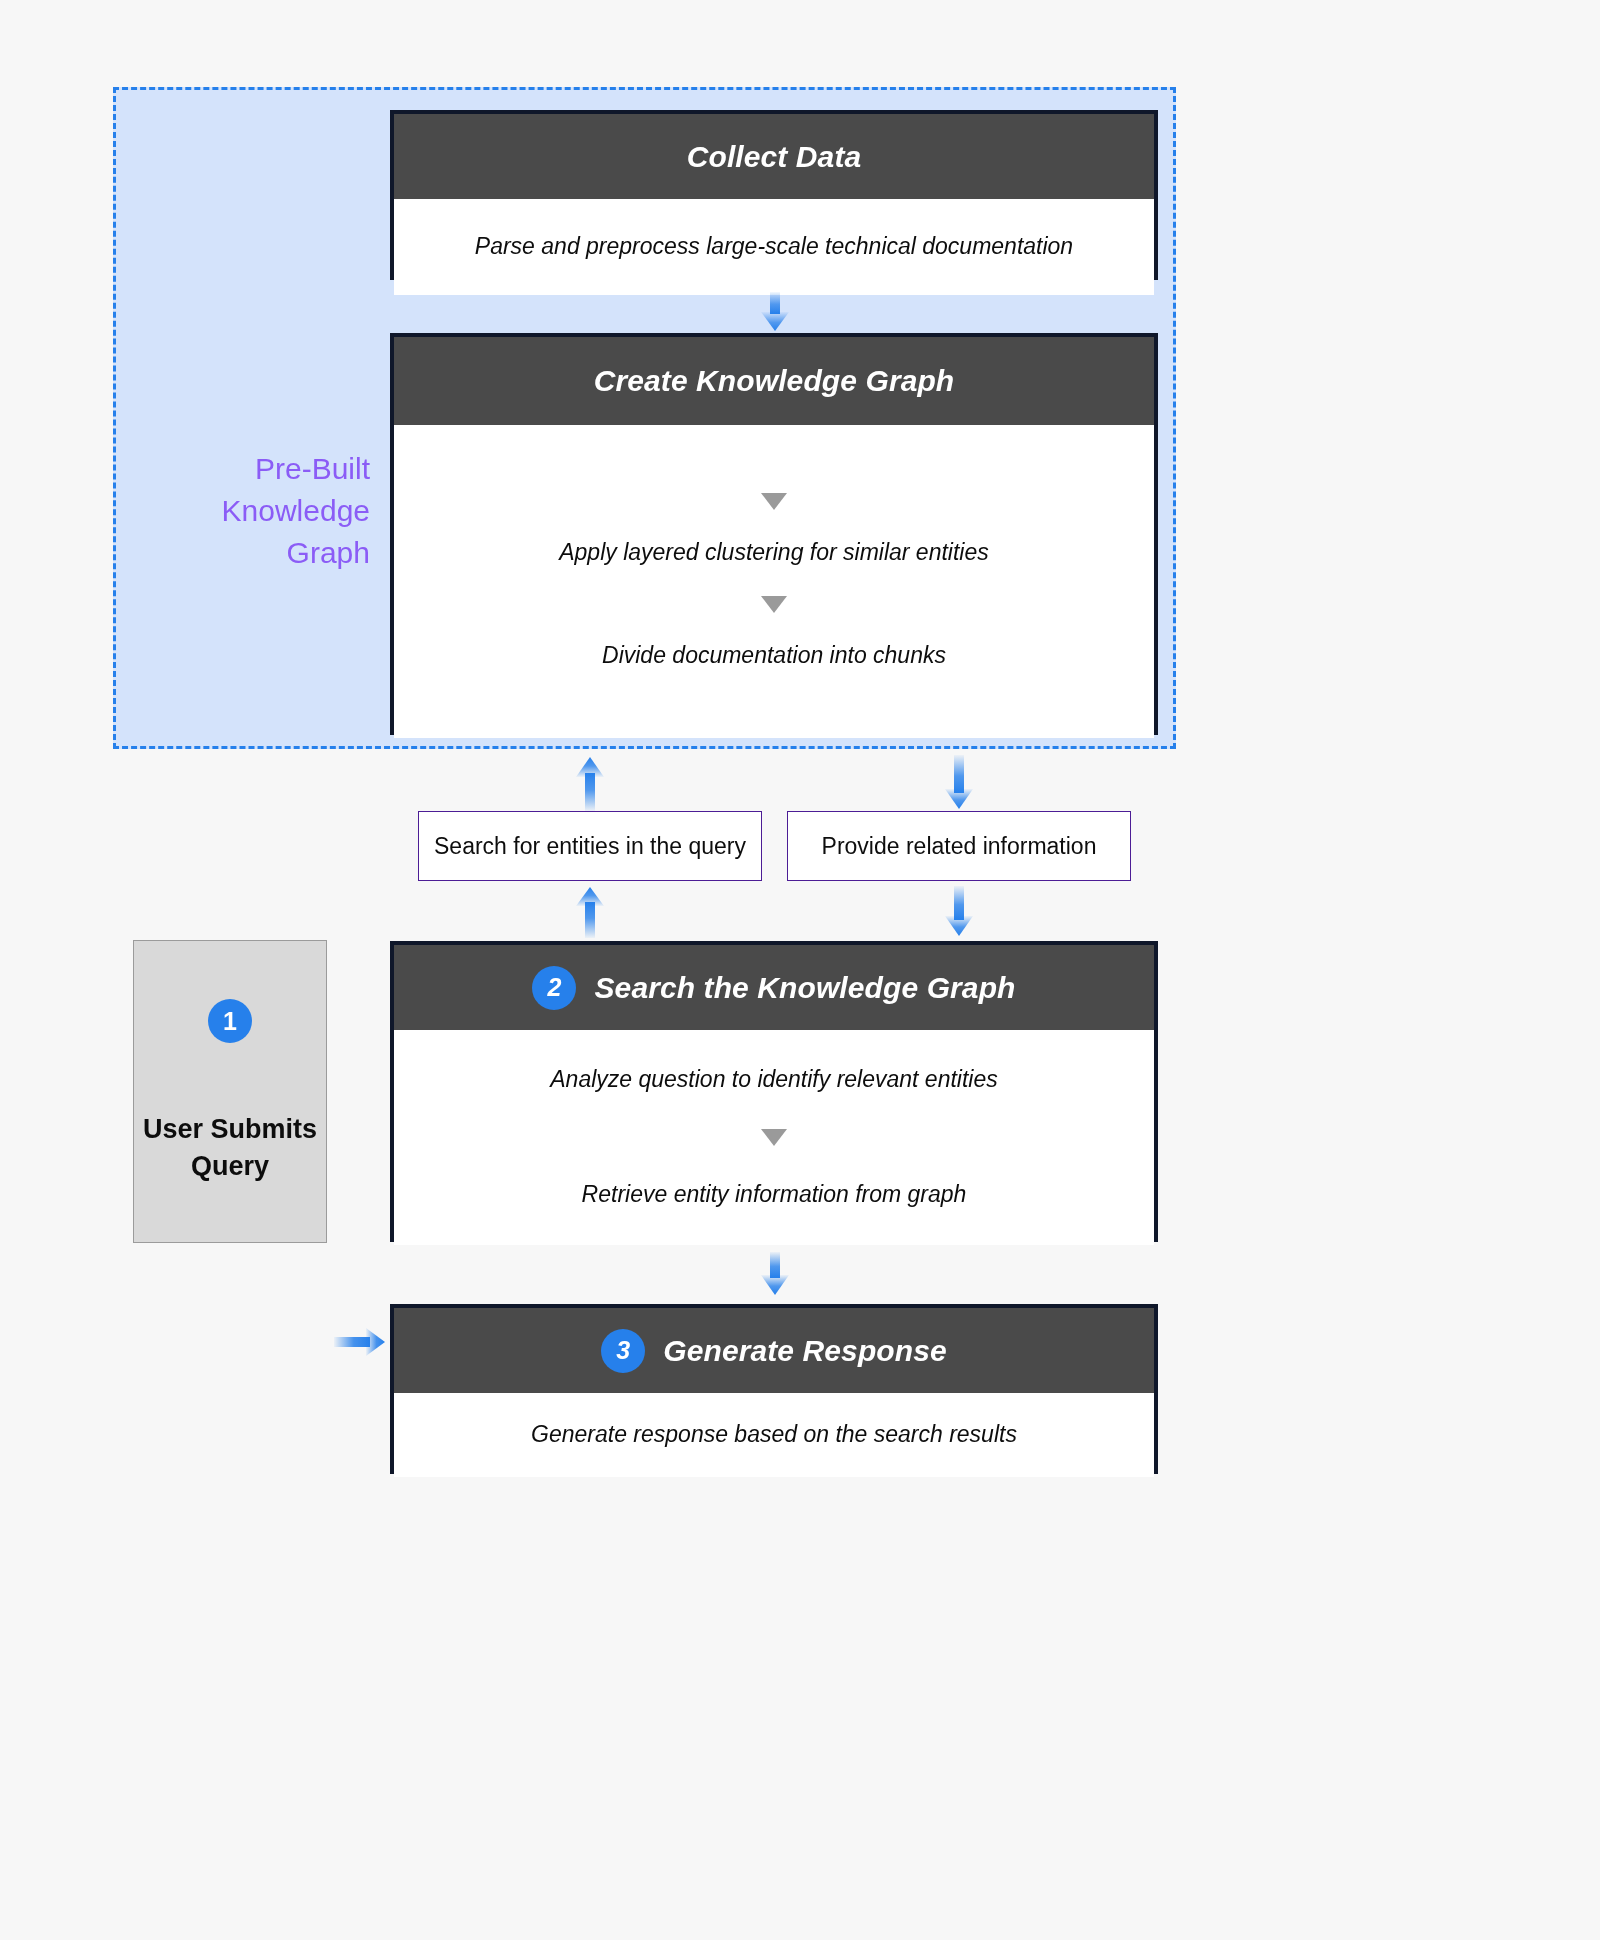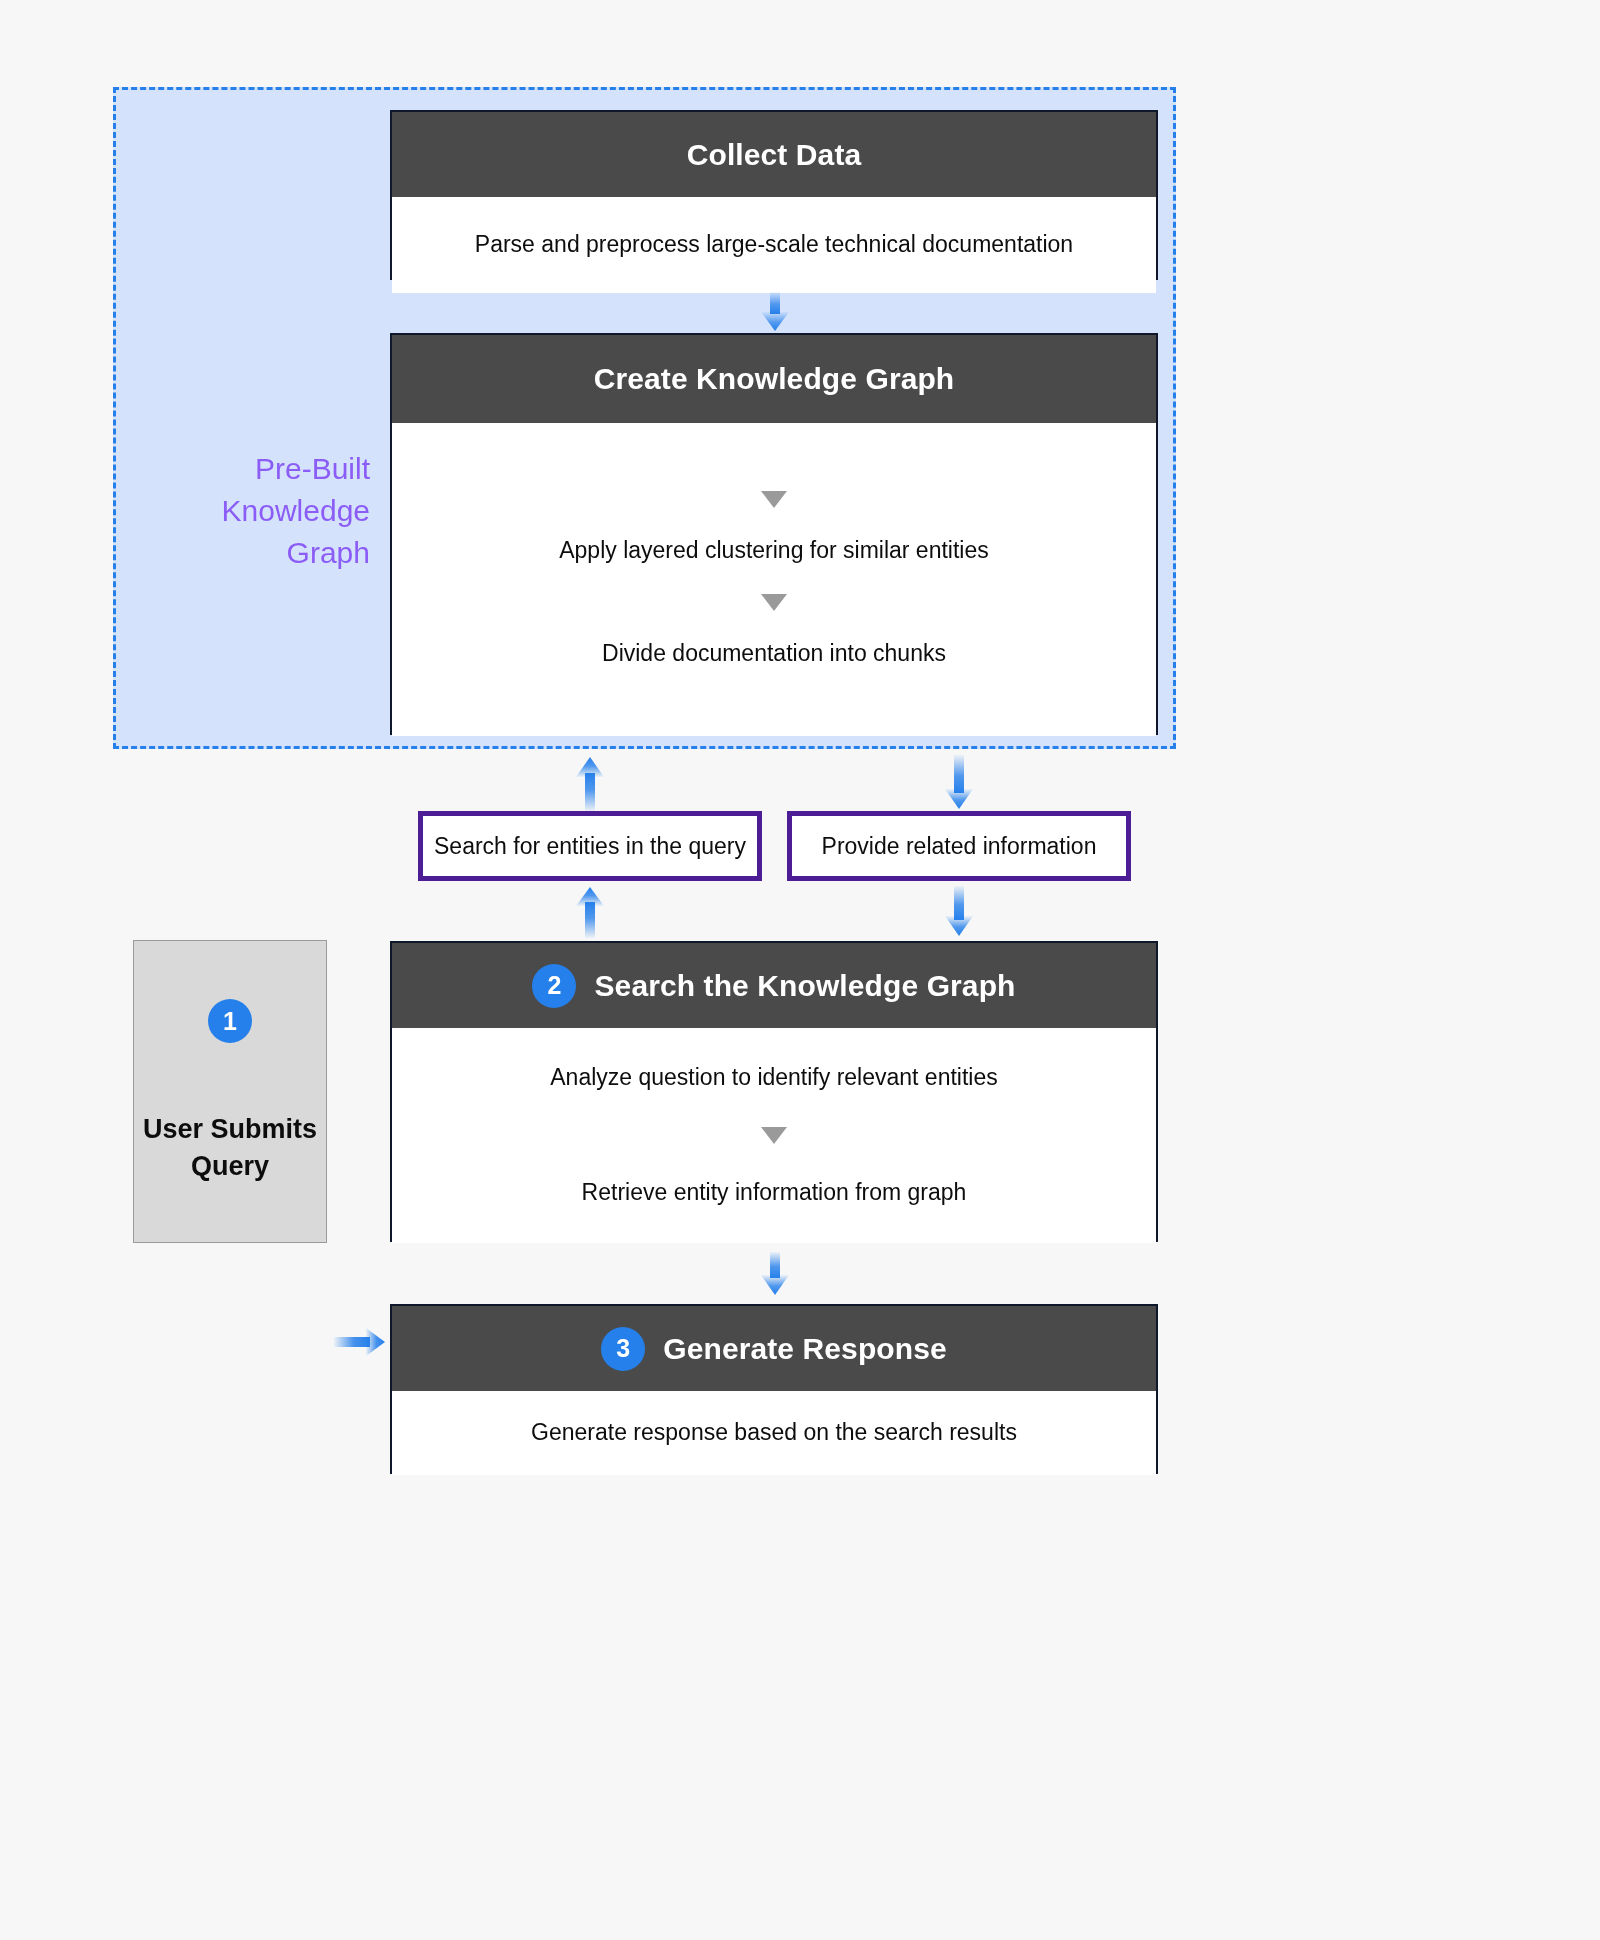--- a/index.html
+++ b/index.html
@@ -10,23 +10,24 @@
   body {
     width: 1600px;
     height: 1940px;
     font-family: "Liberation Sans", sans-serif;
     position: relative;
     overflow: hidden;
   }
 
   
   .card {
-    border: 2px solid #0f172a;
+    border: 4px solid #0f172a;
     background: #ffffff;
     box-sizing: border-box;
+    font-style: italic;
   }
   .card-header {
     background: #4a4a4a;
     color: #ffffff;
     font-size: 30px;
     font-weight: bold;
     display: flex;
     align-items: center;
     justify-content: center;
     gap: 18px;
@@ -109,21 +110,21 @@
   #card-search .card-body   { height: 215px; gap: 34px; }
 
   #card-generate     { position: absolute; left: 390px; top: 1304px; width: 768px; height: 170px; }
   #card-generate .card-header { height: 85px; }
   #card-generate .card-body   { height: 84px; }
 
   
   .plain-box {
     position: absolute;
     background: #ffffff;
-    border: 5px solid #4c1d95;
+    border: 1px solid #4c1d95;
     box-sizing: border-box;
     display: flex;
     align-items: center;
     justify-content: center;
     font-size: 23px;
     color: #0d0d0d;
   }
   #box-search-entities { left: 418px; top: 811px; width: 344px; height: 70px; }
   #box-provide-info    { left: 787px; top: 811px; width: 344px; height: 70px; }
 

